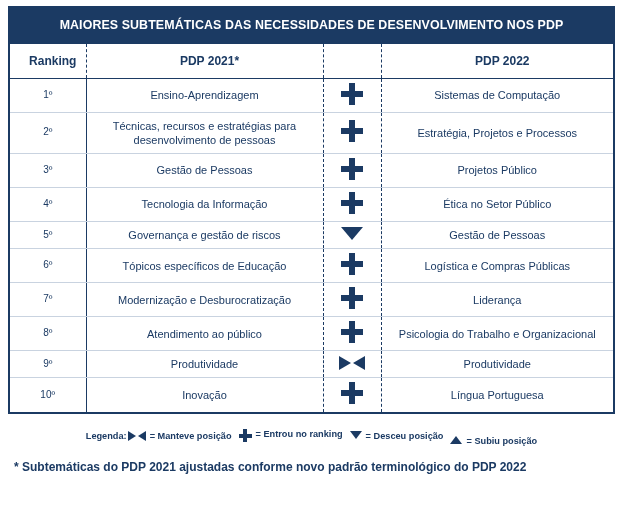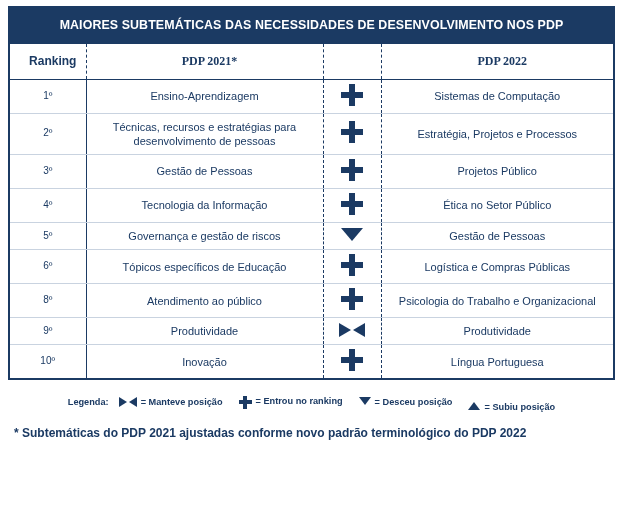--- a/index.html
+++ b/index.html
@@ -48,21 +48,21 @@
   table.grid col.c-right{ width: 232px; }
 
   th.head {
     font-size: 12px;
     font-weight: bold;
     color: #1b3a63;
     padding: 10px 2px 10px 12px;
     text-align: center;
     border-bottom: 1.5px solid #1b3a63;
   }
-  th.dash-l { border-left: 1.5px dashed #1b3a63; font-family: Liberation Serif, serif; }
+  th.dash-l { border-left: 1.5px dashed #1b3a63; }
   th.dash-r { border-right: 1.5px dashed #1b3a63; }
   td.cell {
     font-size: 11px;
     color: #1b3a63;
     text-align: center;
     padding: 6px 6px;
     line-height: 1.28;
     border-bottom: 1px solid #c9d3e0;
     vertical-align: middle;
   }
@@ -116,21 +116,21 @@
     border-top: 7px solid transparent;
     border-bottom: 7px solid transparent;
   }
   .ico-kept::before { left: 0; border-left: 12px solid #1b3a63; }
   .ico-kept::after  { right: 0; border-right: 12px solid #1b3a63; }
 
   .legend-row {
     display: flex;
     align-items: center;
     justify-content: center;
-    gap: 10px;
+    gap: 1px;
     font-size: 9.2px;
     font-weight: bold;
     color: #1b3a63;
     padding: 12px 0 6px 0;
   }
   .legend-item {
     display: flex;
     align-items: flex-start;
     gap: 4px;
     margin-right: 6px;
@@ -248,20 +248,28 @@
 
         <tr>
           <td class="cell rank">6º</td>
           <td class="cell">Tópicos específicos de Educação</td>
           <td class="cell mid">
             <span class="sym ico-plus"></span>
           </td>
           <td class="cell">Logística e Compras Públicas</td>
         </tr>
 
+        <tr>
+          <td class="cell rank">7º</td>
+          <td class="cell">Modernização e Desburocratização</td>
+          <td class="cell mid">
+            <span class="sym ico-plus"></span>
+          </td>
+          <td class="cell">Liderança</td>
+        </tr>
 
         <tr>
           <td class="cell rank">8º</td>
           <td class="cell">Atendimento ao público</td>
           <td class="cell mid">
             <span class="sym ico-plus"></span>
           </td>
           <td class="cell">Psicologia do Trabalho e Organizacional</td>
         </tr>
 

